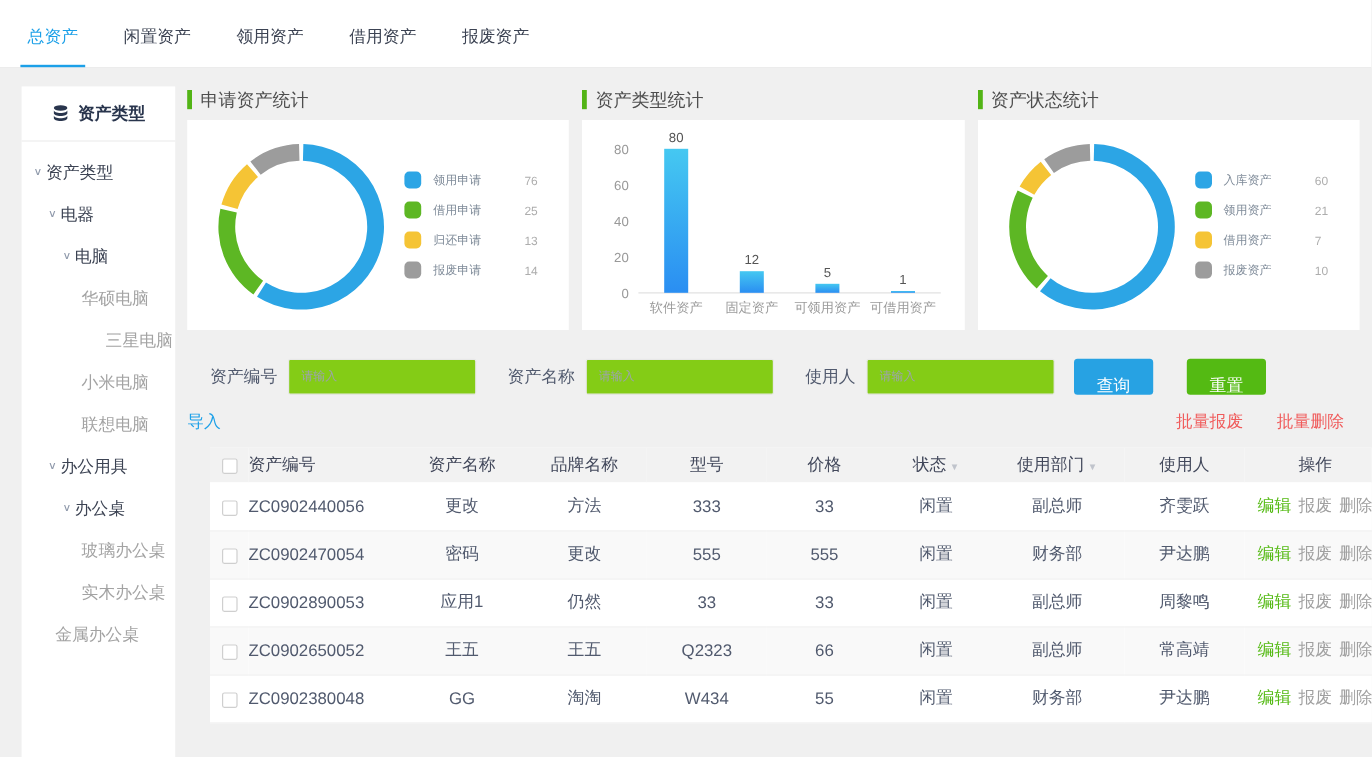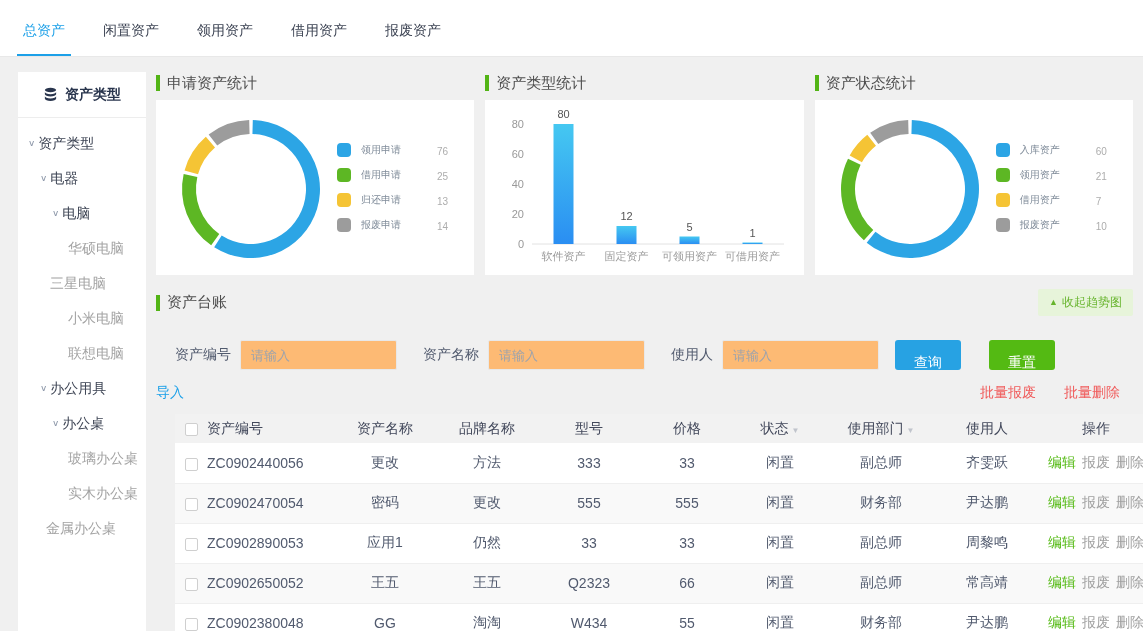--- a/index.html
+++ b/index.html
@@ -37,21 +37,21 @@
   .legend-value { color:#adadad; margin-left:14px; }
 
   
   .ledger-title-row { display:flex; align-items:center; justify-content:space-between; margin-top:14px; }
   .collapse-btn { background:#e7f4da; color:#67b42d; border:none; font-size:12px; padding:5px 11px; border-radius:2px; cursor:pointer; display:flex; align-items:center; gap:4px; }
   .collapse-btn .tri { font-size:9px; line-height:1; }
 
   .filter-row { display:flex; align-items:center; margin:24px 0 0 19px; }
   .filter-group { display:flex; align-items:center; margin-right:26px; }
   .filter-group label { font-size:14px; color:#515a6e; margin-right:9px; white-space:nowrap; }
-  .filter-group input { width:157px; height:30px; background:#fdba74; border:1px solid #e8e8e8; border-radius:2px; padding:0 10px; font-size:13px; color:#555; outline:none; }
+  .filter-group input { width:157px; height:30px; background:#84cc16; border:1px solid #e8e8e8; border-radius:2px; padding:0 10px; font-size:10px; color:#555; outline:none; }
   .filter-group input::placeholder { color:#9da3ac; }
   .btn { height:30px; padding:14px 19px; border:none; border-radius:3px; color:#fff; font-size:14px; cursor:pointer; }
   .btn-search { background:#27a2e3; margin-left:16px; }
   .btn-reset { background:#54ba13; margin-left:28px; }
 
   .links-row { display:flex; align-items:center; margin-top:14px; }
   .link-import { color:#1ca0e8; font-size:14px; cursor:pointer; }
   .links-right { margin-left:auto; display:flex; gap:28px; margin-right:13px; }
   .link-danger { color:#f05b5b; font-size:14px; cursor:pointer; }
 
@@ -107,21 +107,21 @@
             <span class="caret">∨</span>
             <span>电器</span>
           </div>
           <div class="tree-item" style="padding-left: 34px;">
             <span class="caret">∨</span>
             <span>电脑</span>
           </div>
           <div class="tree-item leaf" style="padding-left: 50px;">
             <span>华硕电脑</span>
           </div>
-          <div class="tree-item leaf" style="padding-left: 32px;">
+          <div class="tree-item leaf" style="padding-left: 50px; margin-left: 20px;">
             <span>三星电脑</span>
           </div>
           <div class="tree-item leaf" style="padding-left: 50px;">
             <span>小米电脑</span>
           </div>
           <div class="tree-item leaf" style="padding-left: 50px;">
             <span>联想电脑</span>
           </div>
           <div class="tree-item" style="padding-left: 22px;">
             <span class="caret">∨</span>
@@ -247,30 +247,20 @@
                 <div class="legend-row">
                   <span class="legend-chip" style="background: rgb(156, 156, 156);"></span>
                   <span class="legend-label">报废资产</span>
                   <span class="legend-value">10</span>
                 </div>
               </div>
             </div>
         </section>
       </div>
 
-      <div class="ledger-title-row">
-        <div class="section-title">
-          <span class="green-bar"></span>
-          <span>资产台账</span>
-        </div>
-        <button class="collapse-btn">
-          <span class="tri">▲</span>
-          <span>收起趋势图</span>
-        </button>
-      </div>
 
       <div class="filter-row">
         <div class="filter-group">
           <label>资产编号</label>
           <input type="text" placeholder="请输入" style="">
         </div>
         <div class="filter-group">
           <label>资产名称</label>
           <input type="text" placeholder="请输入" style="">
         </div>

